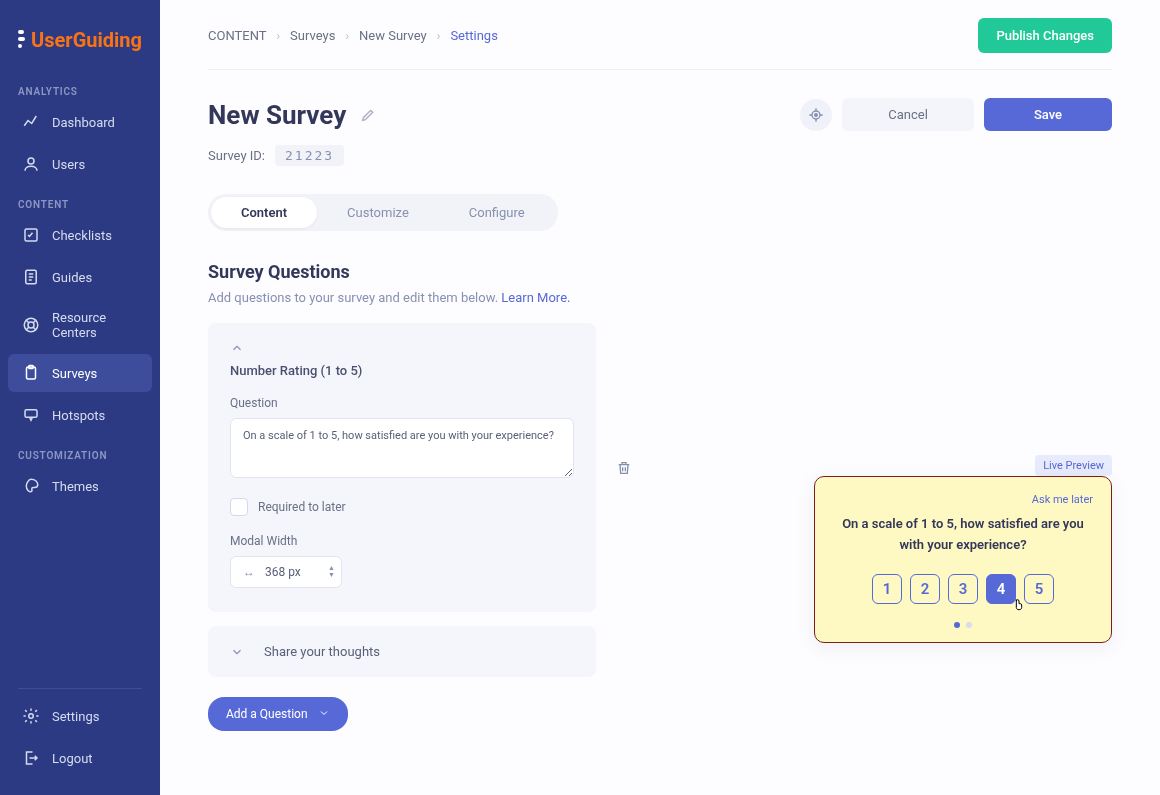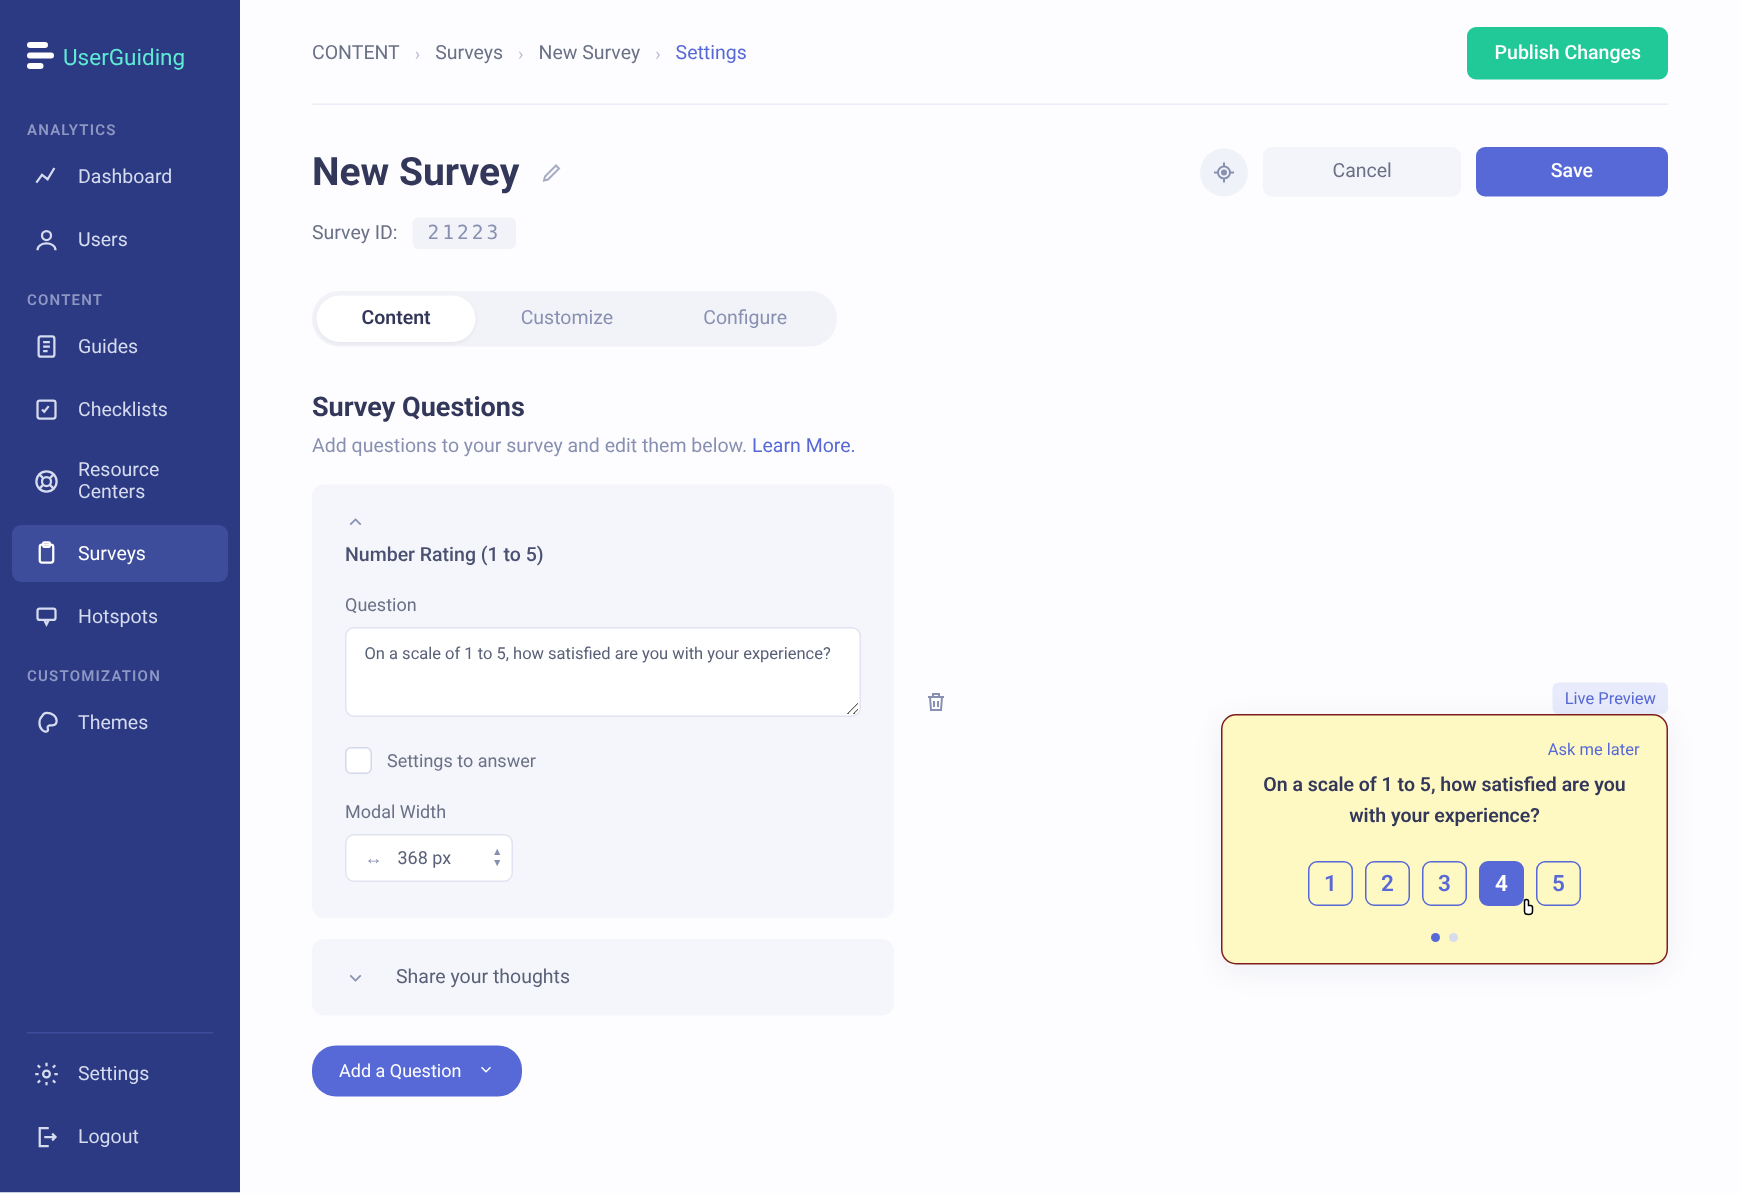--- a/index.html
+++ b/index.html
@@ -6,21 +6,21 @@
   body { background: #fdfdff; width: 1160px; height: 795px; overflow: hidden; display: flex; }
   
   
   .sidebar { width: 160px; background: #2b3a82; color: #fff; display: flex; flex-direction: column; height: 100%; }
   .logo { display: flex; align-items: center; padding: 28px 18px 20px; gap: 6px;}
   .logo-icon { width: 18px; height: 20px; display:flex; flex-direction:column; gap:3px;}
   .logo-icon span{ display:block; height:4px; background:#fff; border-radius:2px;}
   .logo-icon span:nth-child(1){width:80%}
   .logo-icon span:nth-child(2){width:100%}
   .logo-icon span:nth-child(3){width:60%}
-  .logo-text { font-size: 15px; font-weight: 400; color:#5eead4; }
+  .logo-text { font-size: 20px; font-weight: 700; color:#f97316; }
   .sb-heading { font-size: 10px; letter-spacing: 0.8px; color: #8d97c4; padding: 14px 18px 4px; text-transform: uppercase; font-weight:600;}
   .sb-item { display: flex; align-items: center; gap: 12px; padding: 10px 14px; margin: 2px 8px; font-size: 13px; color: #d6dbf0; border-radius: 6px; cursor: pointer; }
   .sb-item.active { background: #3d4d9c; color:#fff; }
   .sb-icon { width: 18px; height: 18px; flex-shrink: 0; }
   .sb-spacer { flex: 1; }
   .sb-divider { height:1px; background:#3d4d9c; margin: 10px 18px 6px;}
   
   
   .main { flex:1; padding: 18px 48px 20px; overflow:auto; }
   .topbar { display:flex; align-items:center; justify-content:space-between; padding-bottom:16px; border-bottom:1px solid #eceef7;}
@@ -111,31 +111,31 @@
   <div class="sb-item">
     <svg class="sb-icon" viewBox="0 0 24 24" fill="none" stroke="currentColor" stroke-width="2">
         <circle cx="12" cy="8" r="4"></circle>
         <path d="M4 21c0-4 4-6 8-6s8 2 8 6"></path>
       </svg>
     <span>Users</span>
   </div>
   <div class="sb-heading">CONTENT</div>
   <div class="sb-item">
     <svg class="sb-icon" viewBox="0 0 24 24" fill="none" stroke="currentColor" stroke-width="2">
+        <rect x="4" y="4" width="16" height="16" rx="2"></rect>
+        <path d="M8 12l2 2 4-5"></path>
+      </svg>
+    <span>Checklists</span>
+  </div>
+  <div class="sb-item">
+    <svg class="sb-icon" viewBox="0 0 24 24" fill="none" stroke="currentColor" stroke-width="2">
         <rect x="5" y="3" width="14" height="18" rx="2"></rect>
         <path d="M9 8h6M9 12h6M9 16h4"></path>
       </svg>
     <span>Guides</span>
-  </div>
-  <div class="sb-item">
-    <svg class="sb-icon" viewBox="0 0 24 24" fill="none" stroke="currentColor" stroke-width="2">
-        <rect x="4" y="4" width="16" height="16" rx="2"></rect>
-        <path d="M8 12l2 2 4-5"></path>
-      </svg>
-    <span>Checklists</span>
   </div>
   <div class="sb-item">
     <svg class="sb-icon" viewBox="0 0 24 24" fill="none" stroke="currentColor" stroke-width="2">
         <circle cx="12" cy="12" r="9"></circle>
         <circle cx="12" cy="12" r="4"></circle>
         <path d="M5 5l4 4M19 5l-4 4M5 19l4-4M19 19l-4-4"></path>
       </svg>
     <span>Resource Centers</span>
   </div>
   <div class="sb-item active">
@@ -230,21 +230,21 @@
   <div class="q-card-wrap">
     <div class="q-card">
       <svg class="chevron-up" width="14" height="14" viewBox="0 0 24 24" fill="none" stroke="currentColor" stroke-width="2">
           <path d="M6 15l6-6 6 6"></path>
         </svg>
       <div class="q-type">Number Rating (1 to 5)</div>
       <label class="q-label">Question</label>
       <textarea class="q-textarea" style="">On a scale of 1 to 5, how satisfied are you with your experience?</textarea>
       <div class="req-row">
         <div class="checkbox"></div>
-        <span class="req-label">Settings to answer</span>
+        <span class="req-label">Required to later</span>
       </div>
       <label class="mw-label">Modal Width</label>
       <div class="mw-input">
         <span class="arrow-h">↔</span>
         <span class="mw-value">368 px</span>
         <div class="stepper">
             <span>▲</span>
             <span>▼</span>
           </div>
       </div>

